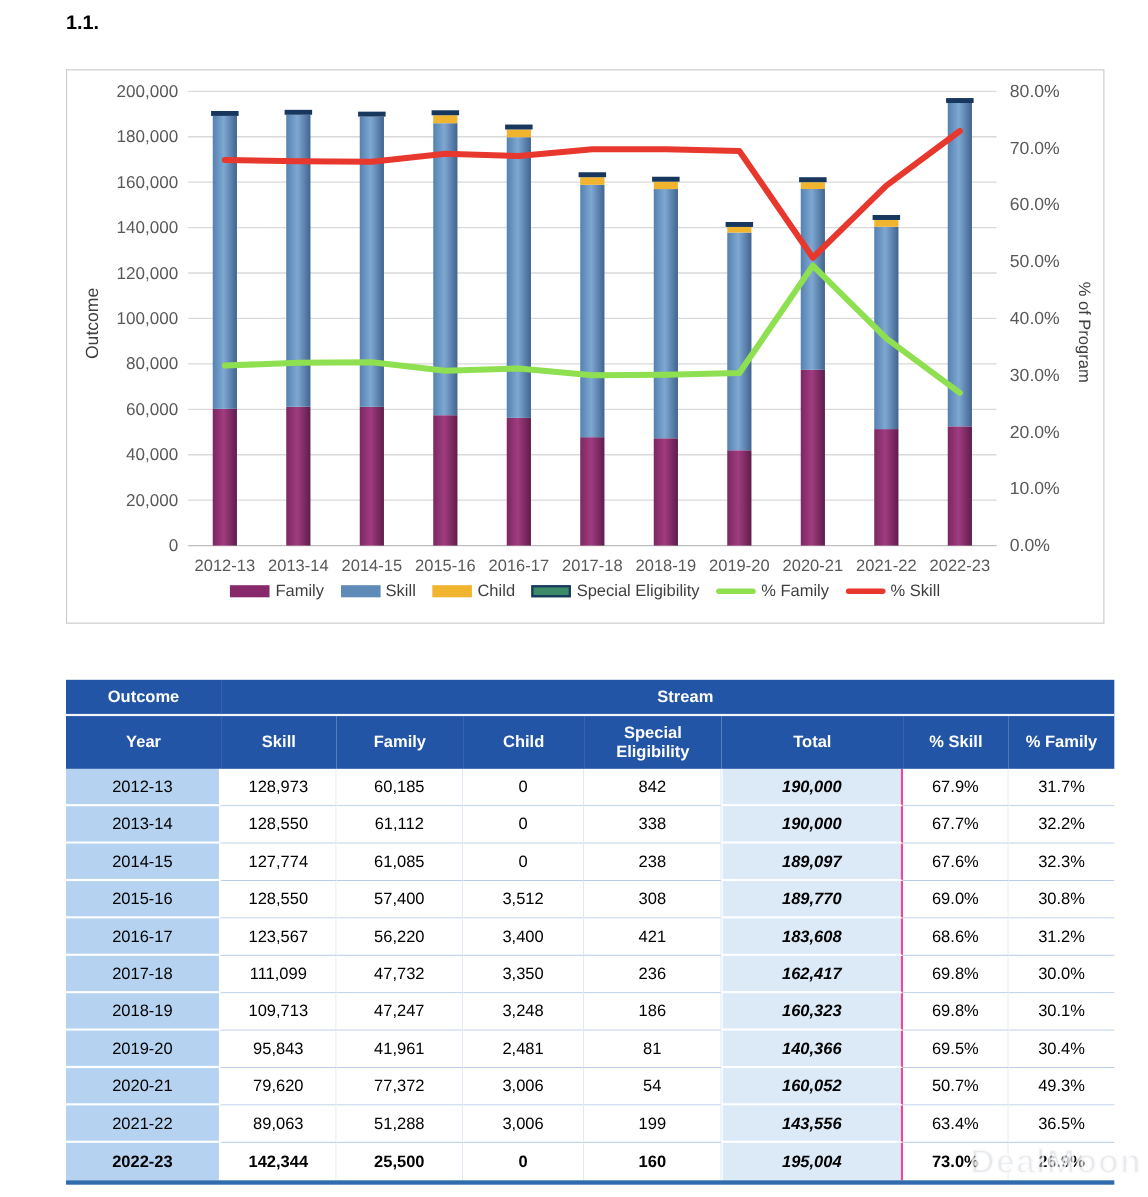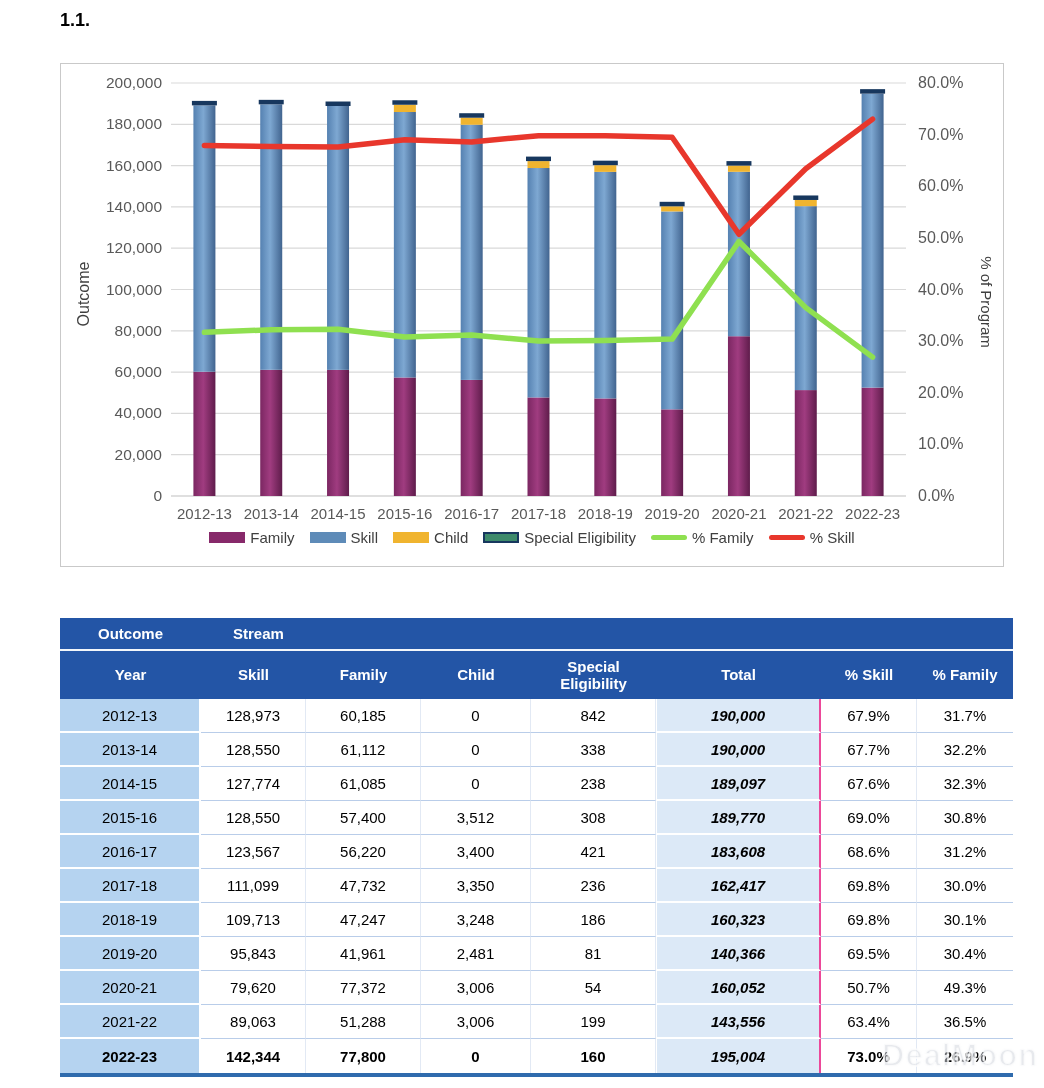--- a/index.html
+++ b/index.html
@@ -16,21 +16,21 @@
   .legend { position:absolute; left:0; right:0; top:465px; display:flex; justify-content:center; align-items:center; gap:15px; font-size:15px; color:#3f3f3f; }
   .legend .item { display:flex; align-items:center; gap:5px; white-space:nowrap; }
   .legend .swatch-bar { width:36px; height:11px; }
   .legend .swatch-line { width:36px; height:5px; border-radius:3px; }
 
   
   .table-wrap { position:absolute; top:618px; left:60px; width:953px; }
   table { border-collapse:separate; border-spacing:0; width:953px; table-layout:fixed; font-size:15px; color:#000; }
   thead th { background:#2355a6; color:#fff; font-weight:bold; text-align:center; vertical-align:middle; line-height:1.15; }
   tr.ghead1 th { height:33px; border-bottom:2px solid #f2f6fb; }
-  tr.ghead1 th.stream-h { text-align:left; padding-left:32px; }
+  tr.ghead1 th.stream-h { text-align:center; padding-left:32px; }
   tr.ghead2 th { height:48px; padding:2px 2px; }
   tbody td { height:34px; text-align:center; vertical-align:middle; background:#fff; border-bottom:1px solid #b9cde9; border-right:1px solid #e2e9f4; }
   tbody td:last-child { border-right:none; }
   tbody td.year-cell { background:#b5d3f0; border-bottom:2px solid #fff; border-right:2px solid #fff; }
   tbody td.total-cell { background:#dce9f7; font-weight:bold; border-bottom:2px solid #fff; border-left:1px solid #fff; border-right:2px solid #ec4899;font-style:italic; }
   tbody tr.bold-row td { font-weight:bold; }
   tbody tr:last-child td { border-bottom:none; }
   .table-bottom-border { border-top:4px solid #2f6bad; margin-top:0px; }
 
   
@@ -323,21 +323,21 @@
             <td>51,288</td>
             <td>3,006</td>
             <td>199</td>
             <td class="total-cell">143,556</td>
             <td>63.4%</td>
             <td>36.5%</td>
           </tr>
           <tr class="bold-row">
             <td class="year-cell">2022-23</td>
             <td>142,344</td>
-            <td>77,800</td>
+            <td>25,500</td>
             <td>0</td>
             <td>160</td>
             <td class="total-cell">195,004</td>
             <td>73.0%</td>
             <td>26.9%</td>
           </tr>
         </tbody>
     </table>
     <div class="table-bottom-border"></div>
   </div>

